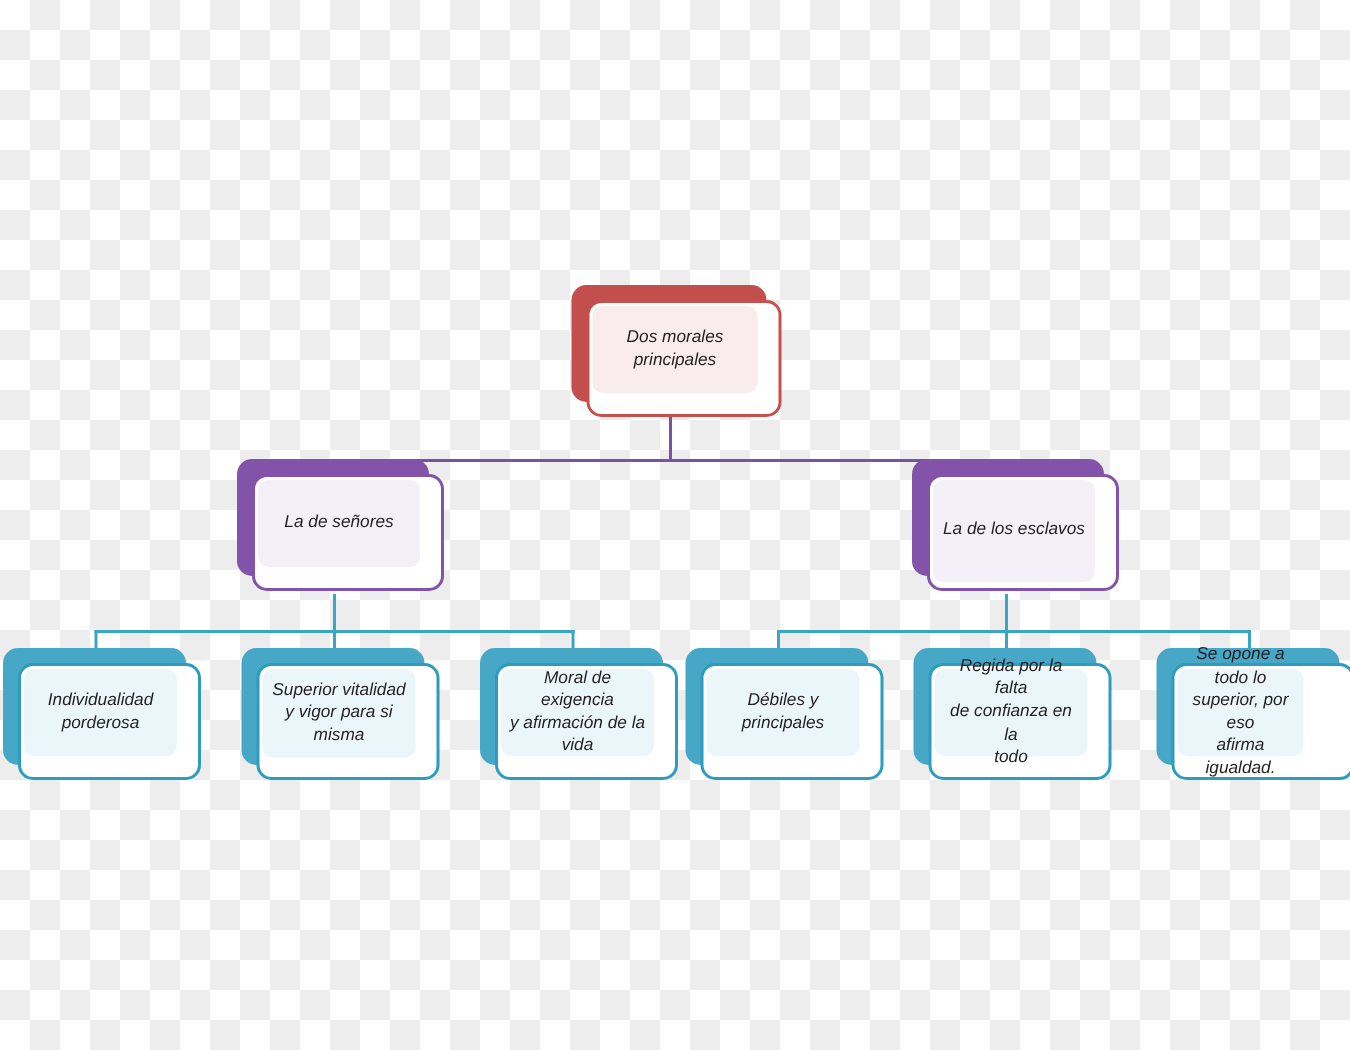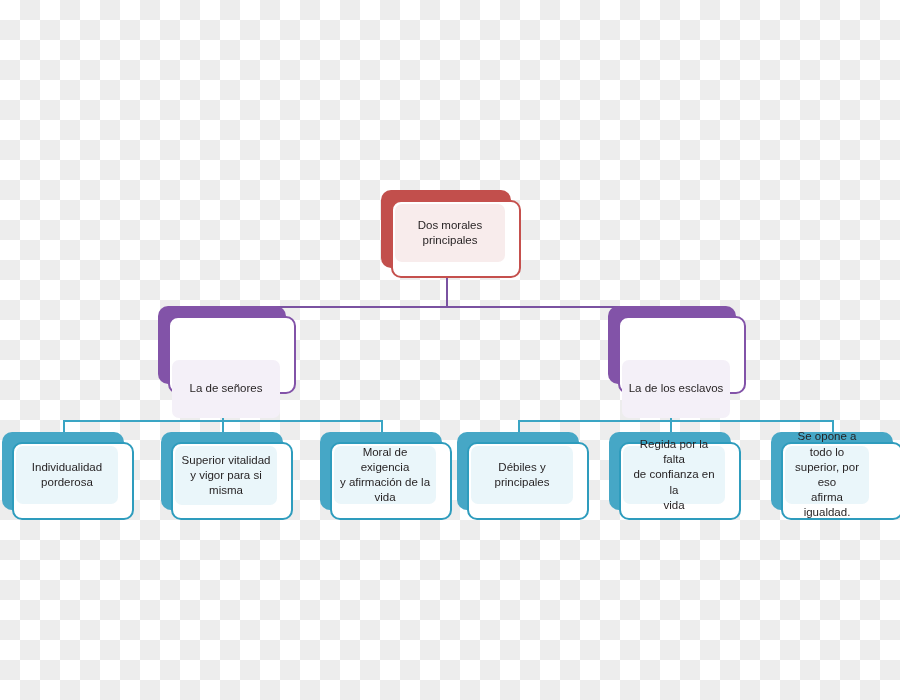--- a/index.html
+++ b/index.html
@@ -70,38 +70,39 @@
     left: 4px;
     top: 4px;
     right: 14px;
     bottom: 14px;
     border-radius: 7px;
     display: flex;
     align-items: center;
     justify-content: center;
     padding: 2px 5px;
     box-sizing: border-box;
+    font-style: italic;
   }
   .node .label {
     font-size: 11.5px;
     line-height: 1.32;
     color: #231f20;
     text-align: center;
     white-space: pre-line;
   }
 
   
   .node.root .back  { background-color: #c24f4c; }
   .node.root .front { border-color: #c5504d; }
   .node.root .inner { background-color: #f8ecec; }
 
   
   .node.lvl2 .back  { background-color: #8253a8; }
   .node.lvl2 .front { border-color: #8253a8; }
-  .node.lvl2 .inner { background-color: #f4f0f8; margin-top: 40px; }
+  .node.lvl2 .inner { background-color: #f4f0f8; }
 
   
   .node.leaf .back  { background-color: #46a7c6; }
   .node.leaf .front { border-color: #2e9cbd; }
   .node.leaf .inner { background-color: #eaf6fa; }
 
   
   .node.root .back,
   .node.root .front { width: 130px; height: 78px; }
 
@@ -146,21 +147,21 @@
     <div class="back"></div>
     <div class="front"></div>
     <div class="inner" style="left:14px; top:14px; width:108px; height:58px;">
       <span class="label">La de señores</span>
     </div>
   </div>
 
   <div class="node lvl2" style="left:608px; top:306px;">
     <div class="back"></div>
     <div class="front"></div>
-    <div class="inner" style="left:14px; top:14px; width:108px; height:58px;">
+    <div class="inner" style="left:14px; top:14px; width:108px; height:68px;">
       <span class="label">La de los esclavos</span>
     </div>
   </div>
 
   <div class="node leaf" style="left:2px; top:432px;">
     <div class="back"></div>
     <div class="front"></div>
     <div class="inner" style="left:14px; top:14px; width:102px; height:58px;justify-content:center;">
       <span class="label">Individualidad
 porderosa</span>
@@ -195,21 +196,21 @@
 principales</span>
     </div>
   </div>
 
   <div class="node leaf" style="left:609px; top:432px;">
     <div class="back"></div>
     <div class="front"></div>
     <div class="inner" style="left:14px; top:14px; width:102px; height:58px;">
       <span class="label">Regida por la falta
 de confianza en la
-vida</span>
+todo</span>
     </div>
   </div>
 
   <div class="node leaf" style="left:771px; top:432px;">
     <div class="back"></div>
     <div class="front"></div>
     <div class="inner" style="left:14px; top:14px; width:84px; height:58px;">
       <span class="label">Se opone a todo lo
 superior, por eso
 afirma igualdad.</span>

